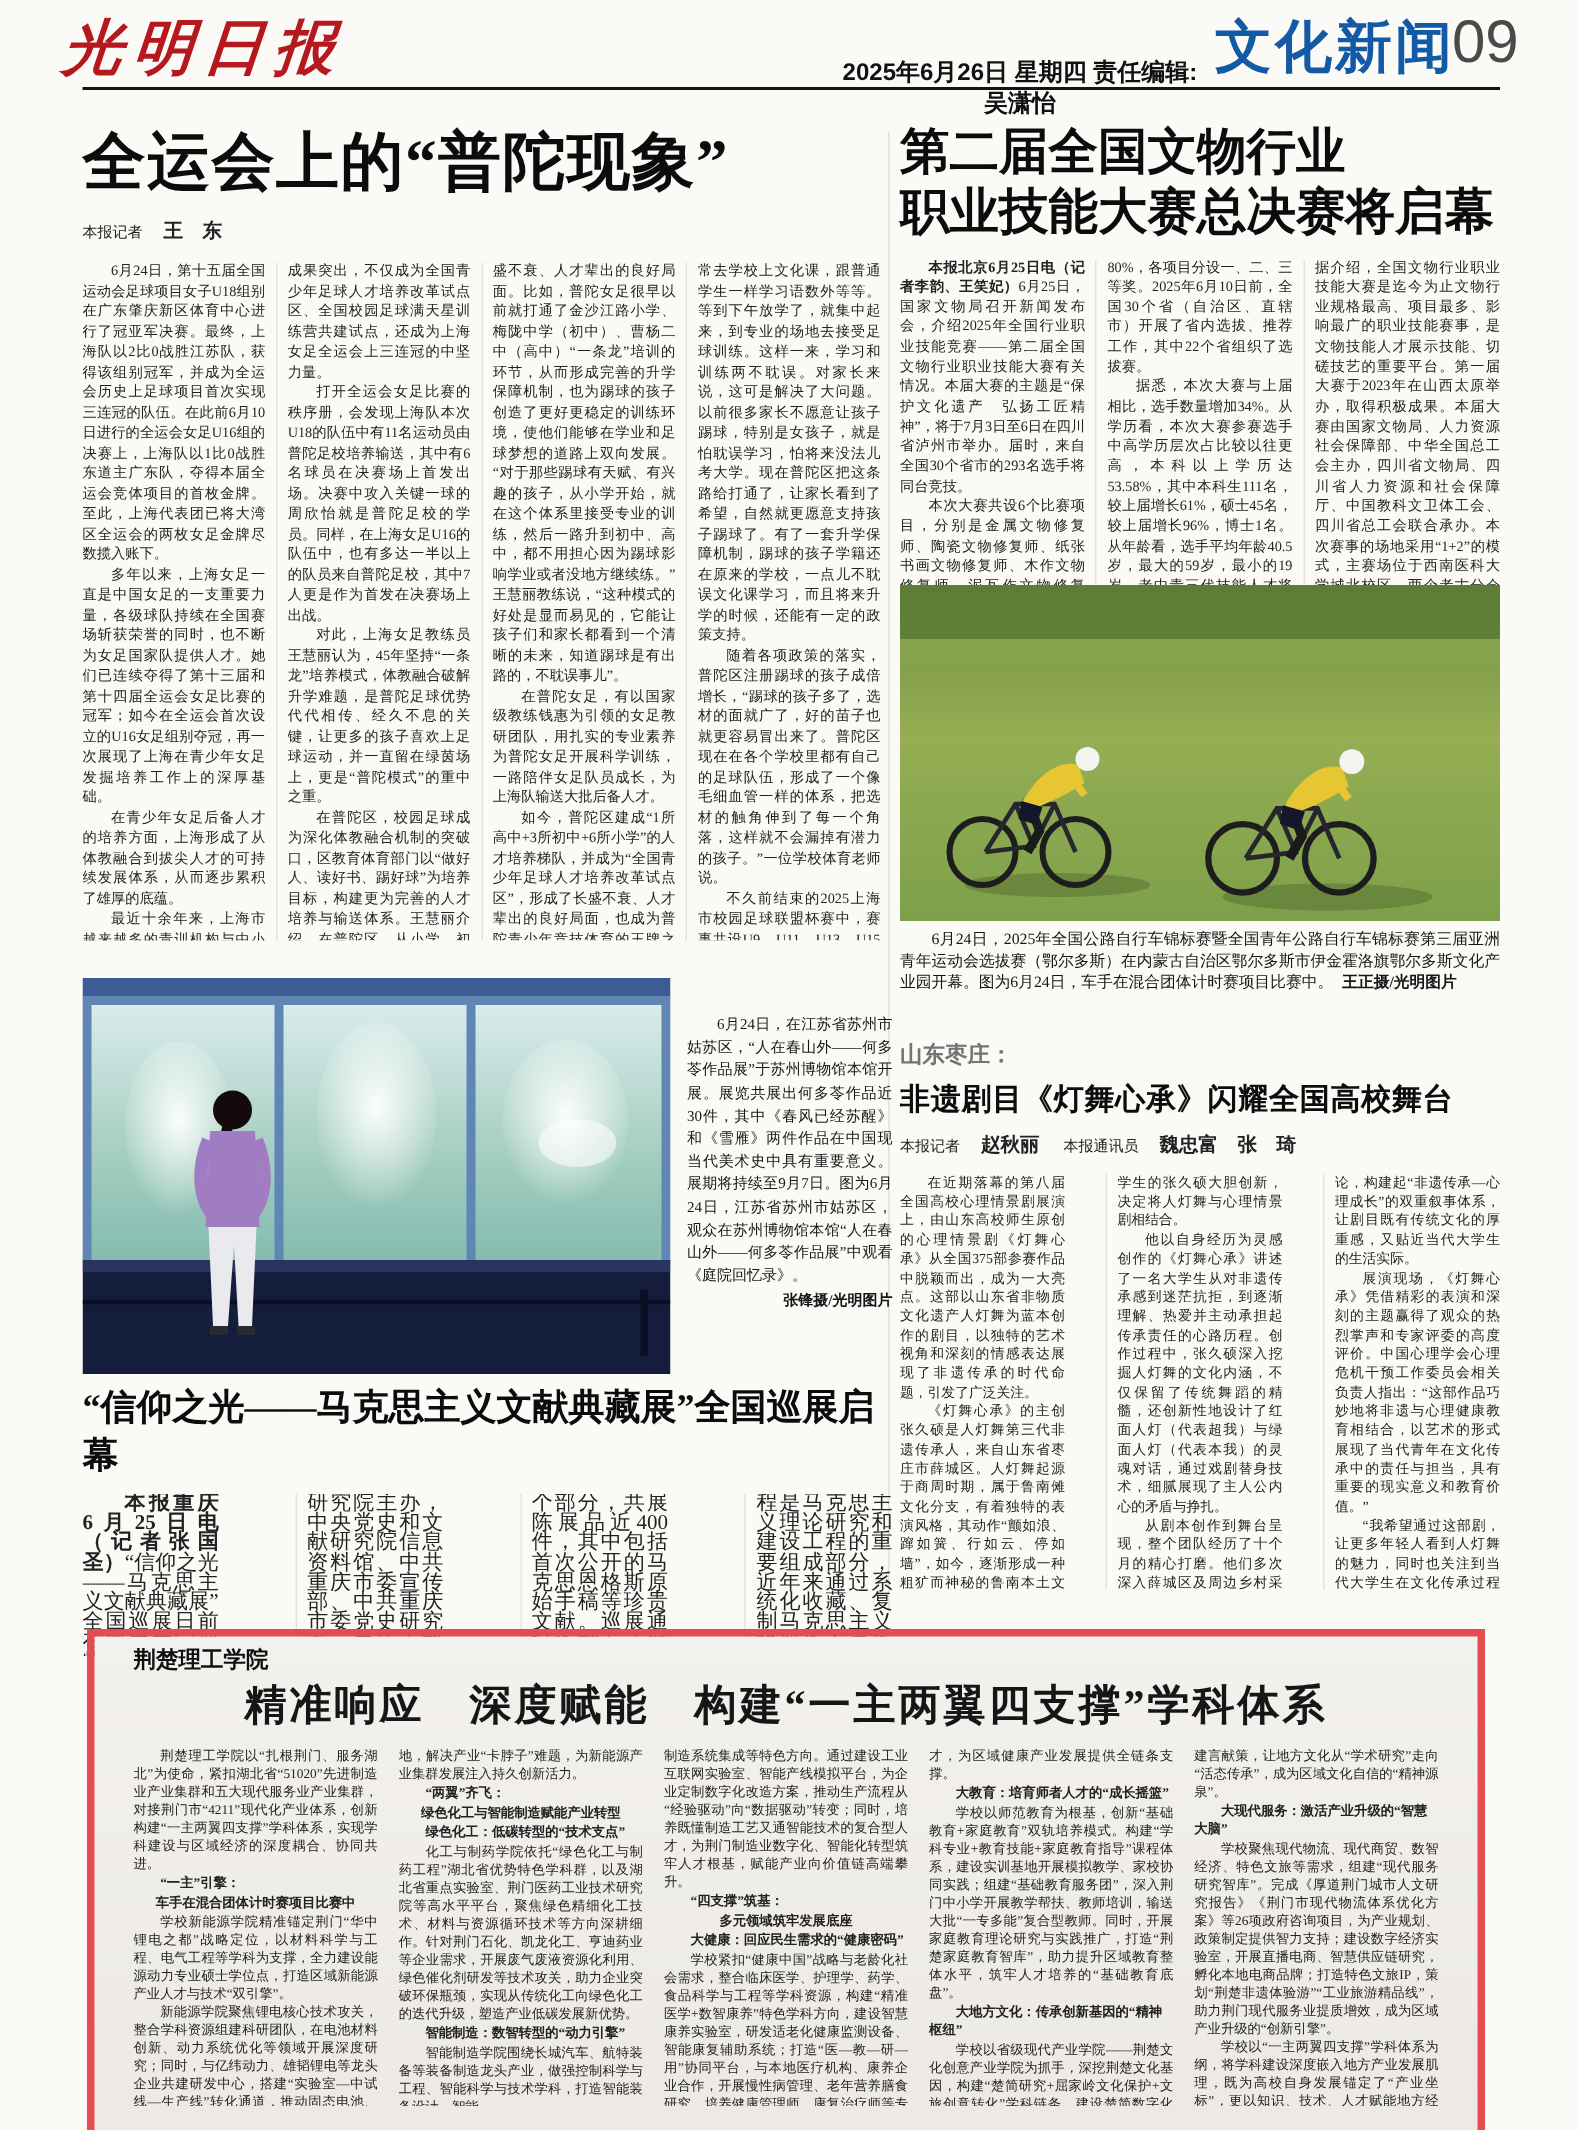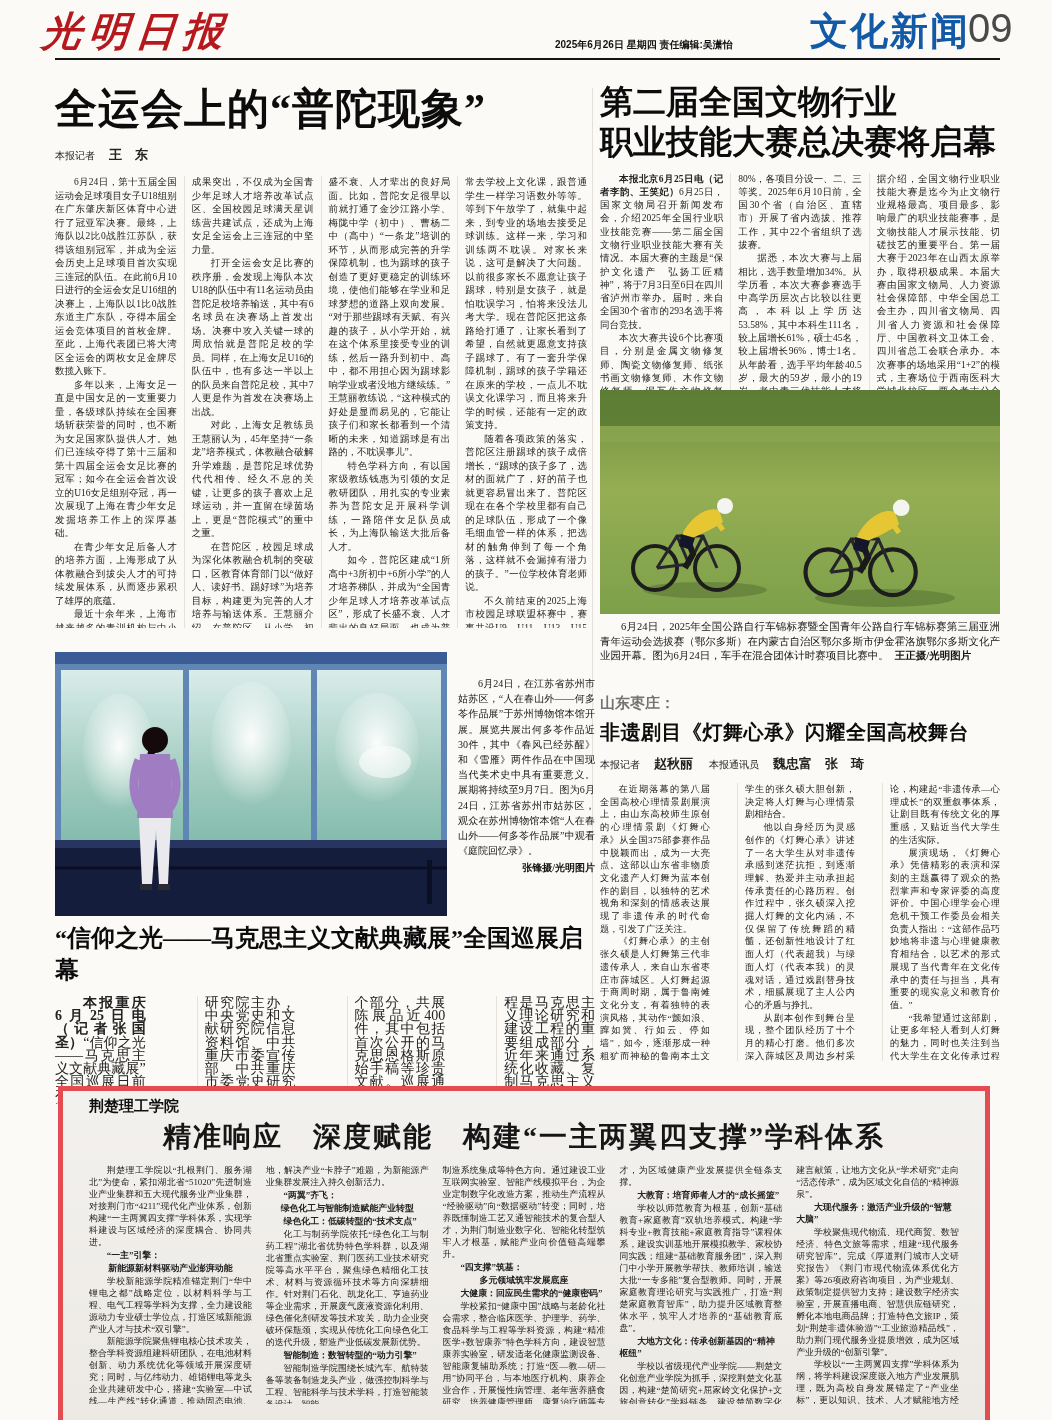--- a/index.html
+++ b/index.html
@@ -2,21 +2,21 @@
 <html lang="zh"><head>
 <meta charset="utf-8">
 <style>
   html,body{margin:0;padding:0;background:#d8d8d8;}
   .page{position:relative;width:1052px;height:1420px;margin:0 auto;background:#fbfaf7;
         font-family:"Liberation Serif","DejaVu Serif",serif;color:#222;overflow:hidden;}
 
   
   .logo{position:absolute;left:42px;top:4px;font-size:40px;font-weight:bold;font-style:italic;
         color:#b5181d;letter-spacing:7px;transform:skewX(-5deg);}
-  .dateline{position:absolute;left:555px;top:38px;width:250px;text-align:left;font-size:10px;
+  .dateline{position:absolute;left:555px;top:38px;width:250px;text-align:center;font-size:16px;
         font-weight:bold;color:#111;font-family:"Liberation Sans",sans-serif;}
   .section-title{position:absolute;left:810px;top:6px;font-size:38px;font-weight:900;color:#1259a6;
         font-family:"Liberation Sans",sans-serif;letter-spacing:2px;}
   .page-no{position:absolute;left:968px;top:6px;font-size:40px;color:#4a4a4a;
         font-family:"Liberation Sans",sans-serif;}
   .mast-rule{position:absolute;left:55px;top:58px;width:945px;height:2px;background:#141414;}
   .vdivider{position:absolute;left:592px;top:88px;width:1px;height:987px;background:#e4e0d9;}
 
   
   .cols{display:flex;overflow:hidden;}
@@ -103,21 +103,21 @@
           <p class="p">最近十余年来，上海市越来越多的青训机构与中小学校开展了女足运动，在此基础上，由普通中小学向市体校二线输送，再到全运会阶段由市足协负责训练备战，成为上海女足在球员培养工作中建立起的完备体系。其中，普陀区凭借自身坚实的基础和积极的探索，在足球人才培养领域</p>
         </div>
         <div class="ncol">
           <p class="p pc">成果突出，不仅成为全国青少年足球人才培养改革试点区、全国校园足球满天星训练营共建试点，还成为上海女足全运会上三连冠的中坚力量。</p>
           <p class="p">打开全运会女足比赛的秩序册，会发现上海队本次U18的队伍中有11名运动员由普陀足校培养输送，其中有6名球员在决赛场上首发出场。决赛中攻入关键一球的周欣怡就是普陀足校的学员。同样，在上海女足U16的队伍中，也有多达一半以上的队员来自普陀足校，其中7人更是作为首发在决赛场上出战。</p>
           <p class="p">对此，上海女足教练员王慧丽认为，45年坚持“一条龙”培养模式，体教融合破解升学难题，是普陀足球优势代代相传、经久不息的关键，让更多的孩子喜欢上足球运动，并一直留在绿茵场上，更是“普陀模式”的重中之重。</p>
           <p class="p">在普陀区，校园足球成为深化体教融合机制的突破口，区教育体育部门以“做好人、读好书、踢好球”为培养目标，构建更为完善的人才培养与输送体系。王慧丽介绍，在普陀区，从小学、初中到高中，踢球的孩子实现了有序衔接，学训并重的“一条龙”培养体系、丰富多元的课程训练、强大的师资保障以及广泛的人才选拔渠道每一环都紧密相扣，为足球健儿们铺就成长之路。</p>
         </div>
         <div class="ncol">
           <p class="p pc">盛不衰、人才辈出的良好局面。比如，普陀女足很早以前就打通了金沙江路小学、梅陇中学（初中）、曹杨二中（高中）“一条龙”培训的环节，从而形成完善的升学保障机制，也为踢球的孩子创造了更好更稳定的训练环境，使他们能够在学业和足球梦想的道路上双向发展。“对于那些踢球有天赋、有兴趣的孩子，从小学开始，就在这个体系里接受专业的训练，然后一路升到初中、高中，都不用担心因为踢球影响学业或者没地方继续练。”王慧丽教练说，“这种模式的好处是显而易见的，它能让孩子们和家长都看到一个清晰的未来，知道踢球是有出路的，不耽误事儿”。</p>
-          <p class="p">特色学科方向，有以国家级教练钱惠为引领的女足教研团队，用扎实的专业素养为普陀女足开展科学训练，一路陪伴女足队员成长，为上海队输送大批后备人才。</p>
+          <p class="p">在普陀女足，有以国家级教练钱惠为引领的女足教研团队，用扎实的专业素养为普陀女足开展科学训练，一路陪伴女足队员成长，为上海队输送大批后备人才。</p>
           <p class="p">如今，普陀区建成“1所高中+3所初中+6所小学”的人才培养梯队，并成为“全国青少年足球人才培养改革试点区”，形成了长盛不衰、人才辈出的良好局面，也成为普陀青少年竞技体育的王牌之师。</p>
         </div>
         <div class="ncol">
           <p class="p pc">常去学校上文化课，跟普通学生一样学习语数外等等。等到下午放学了，就集中起来，到专业的场地去接受足球训练。这样一来，学习和训练两不耽误。对家长来说，这可是解决了大问题。以前很多家长不愿意让孩子踢球，特别是女孩子，就是怕耽误学习，怕将来没法儿考大学。现在普陀区把这条路给打通了，让家长看到了希望，自然就更愿意支持孩子踢球了。有了一套升学保障机制，踢球的孩子学籍还在原来的学校，一点儿不耽误文化课学习，而且将来升学的时候，还能有一定的政策支持。</p>
           <p class="p">随着各项政策的落实，普陀区注册踢球的孩子成倍增长，“踢球的孩子多了，选材的面就广了，好的苗子也就更容易冒出来了。普陀区现在在各个学校里都有自己的足球队伍，形成了一个像毛细血管一样的体系，把选材的触角伸到了每一个角落，这样就不会漏掉有潜力的孩子。”一位学校体育老师说。</p>
           <p class="p">不久前结束的2025上海市校园足球联盟杯赛中，赛事共设U9、U11、U13、U15及高中组的男、女共10个组别，普陀区足球小将们再次展现出非凡的实力，获得了女子高中组、女子U15、女子U11、女子U9四个组别的冠军和U13亚军。多名学生、教练员获得“最佳射手”“最佳守门员”“最佳运动员”“最佳教练员”殊荣，两所学校荣获“优秀赛区”称号。</p>
         </div>
       </div>
   </section>
 
@@ -270,21 +270,21 @@
       </div>
   </section>
 
   <section class="ad">
     <div class="ad-org">荆楚理工学院</div>
     <div class="ad-headline">精准响应　深度赋能　构建“一主两翼四支撑”学科体系</div>
     <div class="cols">
         <div class="ncol">
           <p class="p">荆楚理工学院以“扎根荆门、服务湖北”为使命，紧扣湖北省“51020”先进制造业产业集群和五大现代服务业产业集群，对接荆门市“4211”现代化产业体系，创新构建“一主两翼四支撑”学科体系，实现学科建设与区域经济的深度耦合、协同共进。</p>
           <p class="sub">“一主”引擎：</p>
-          <p class="subc">新能源新材料驱动产业澎湃动能</p>
+          <p class="subc">车手在混合团体计时赛项目比赛中</p>
           <p class="p">学校新能源学院精准锚定荆门“华中锂电之都”战略定位，以材料科学与工程、电气工程等学科为支撑，全力建设能源动力专业硕士学位点，打造区域新能源产业人才与技术“双引擎”。</p>
           <p class="p">新能源学院聚焦锂电核心技术攻关，整合学科资源组建科研团队，在电池材料创新、动力系统优化等领域开展深度研究；同时，与亿纬动力、雄韬锂电等龙头企业共建研发中心，搭建“实验室—中试线—生产线”转化通道，推动固态电池、电池回收利用等科研成果加速落</p>
         </div>
         <div class="ncol">
           <p class="p pc">地，解决产业“卡脖子”难题，为新能源产业集群发展注入持久创新活力。</p>
           <p class="sub">“两翼”齐飞：</p>
           <p class="subc">绿色化工与智能制造赋能产业转型</p>
           <p class="sub">绿色化工：低碳转型的“技术支点”</p>
           <p class="p">化工与制药学院依托“绿色化工与制药工程”湖北省优势特色学科群，以及湖北省重点实验室、荆门医药工业技术研究院等高水平平台，聚焦绿色精细化工技术、材料与资源循环技术等方向深耕细作。针对荆门石化、凯龙化工、亨迪药业等企业需求，开展废气废液资源化利用、绿色催化剂研发等技术攻关，助力企业突破环保瓶颈，实现从传统化工向绿色化工的迭代升级，塑造产业低碳发展新优势。</p>
           <p class="sub">智能制造：数智转型的“动力引擎”</p>

